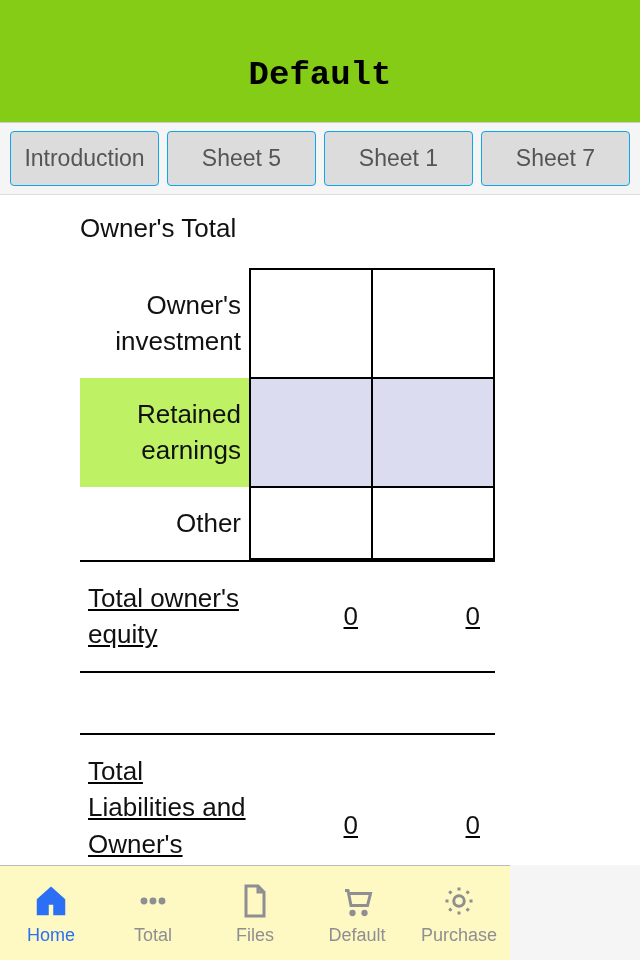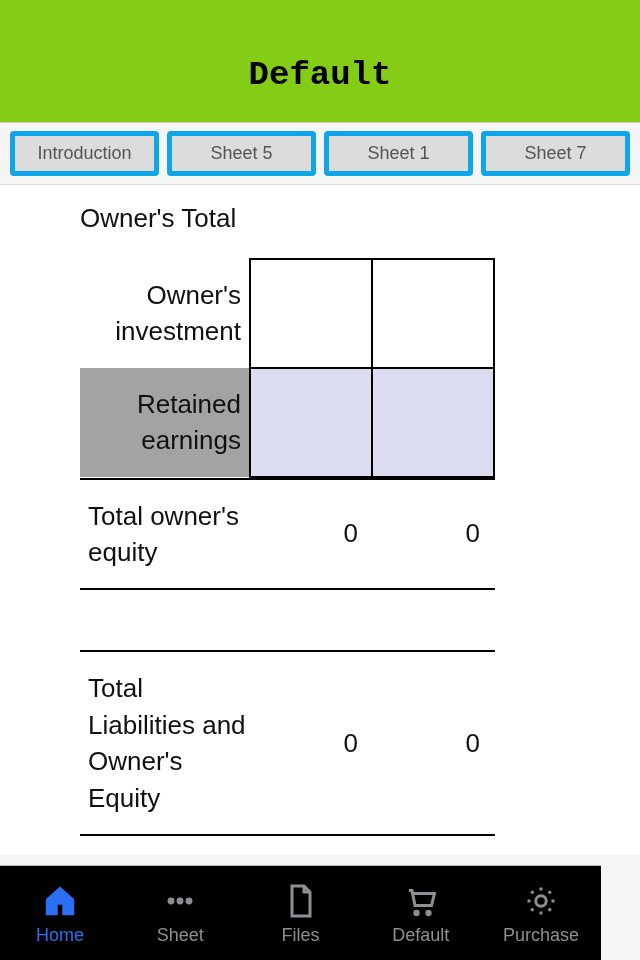--- a/index.html
+++ b/index.html
@@ -31,28 +31,28 @@
   }
   .tabs {
     display: flex;
     border-bottom: 1px solid #ddd;
     background: #f5f5f5;
     padding: 8px 10px;
     gap: 8px;
   }
   .tab {
     flex: 1;
-    height: 45px;
-    display: flex;
-    align-items: center;
-    justify-content: center;
-    font-size: 18px;
+    height: 55px;
+    display: flex;
+    align-items: center;
+    justify-content: center;
+    font-size: 23px;
     color: #555;
     background: #dcdcdc;
-    border: 5px solid #0ea5e9;
+    border: 1px solid #0ea5e9;
     border-radius: 4px;
     white-space: nowrap;
     overflow: hidden;
     cursor: pointer;
   }
   .content {
     padding: 18px 0 0 80px;
     background: #fff;
     height: calc(960px - 123px - 72px - 95px);
     overflow: hidden;
@@ -86,30 +86,31 @@
     border: 2px solid #000;
   }
   .bordered td.label-cell {
     border-top: none;
     border-bottom: none;
   }
   .highlight td {
     background: #dcdcf0;
   }
   .highlight td.label-cell {
-    background: #a3a3a3;
+    background: #bef264;
   }
   .total-block {
     width: 415px;
     border-top: 2px solid #000;
     border-bottom: 2px solid #000;
     padding: 18px 0;
     margin-top: 0;
     display: flex;
     align-items: center;
+    text-decoration: underline;
   }
   .total-label {
     width: 170px;
     padding-left: 8px;
     font-size: 26px;
     color: #111;
     line-height: 1.4;
   }
   .total-val {
     width: 122px;
@@ -118,23 +119,23 @@
     font-size: 26px;
     color: #111;
   }
   .spacer {
     height: 60px;
   }
   .tabbar {
     position: absolute;
     bottom: 0;
     left: 0;
-    width: 601px;
+    width: 510px;
     height: 95px;
-    background: #000000;
+    background: #fef9c3;
     border-top: 1px solid #bbb;
     display: flex;
   }
   .tabbar-item {
     flex: 1;
     display: flex;
     flex-direction: column;
     align-items: center;
     justify-content: center;
     gap: 4px;
@@ -183,20 +184,25 @@
         <tr class="bordered">
       <td class="label-cell">Owner's investment</td>
       <td class="val-cell"></td>
       <td class="val-cell"></td>
     </tr>
     <tr class="bordered highlight">
       <td class="label-cell">Retained earnings</td>
       <td class="val-cell"></td>
       <td class="val-cell"></td>
     </tr>
+    <tr class="bordered">
+      <td class="label-cell">Other</td>
+      <td class="val-cell"></td>
+      <td class="val-cell"></td>
+    </tr>
   </tbody>
     </table>
 
   <div class="total-block">
     <div class="total-label">Total owner's equity</div>
     <div class="total-val">0</div>
     <div class="total-val">0</div>
   </div>
 
   <div class="spacer"></div>
@@ -218,21 +224,21 @@
     <div class="tabbar-label">Home</div>
   </div>
   <div class="tabbar-item">
     <div class="tabbar-icon">
       <svg viewBox="0 0 24 24">
         <circle class="icon-inactive" cx="6" cy="12" r="1.8"></circle>
         <circle class="icon-inactive" cx="12" cy="12" r="1.8"></circle>
         <circle class="icon-inactive" cx="18" cy="12" r="1.8"></circle>
       </svg>
     </div>
-    <div class="tabbar-label">Sheet</div>
+    <div class="tabbar-label">Total</div>
   </div>
   <div class="tabbar-item">
     <div class="tabbar-icon">
       <svg viewBox="0 0 24 24">
           <path fill="none" stroke="#8e8e93" stroke-width="2" d="M6 2 L14 2 L18 6 L18 22 L6 22 Z M14 2 L14 6 L18 6"></path>
         </svg>
     </div>
     <div class="tabbar-label">Files</div>
   </div>
   <div class="tabbar-item">

